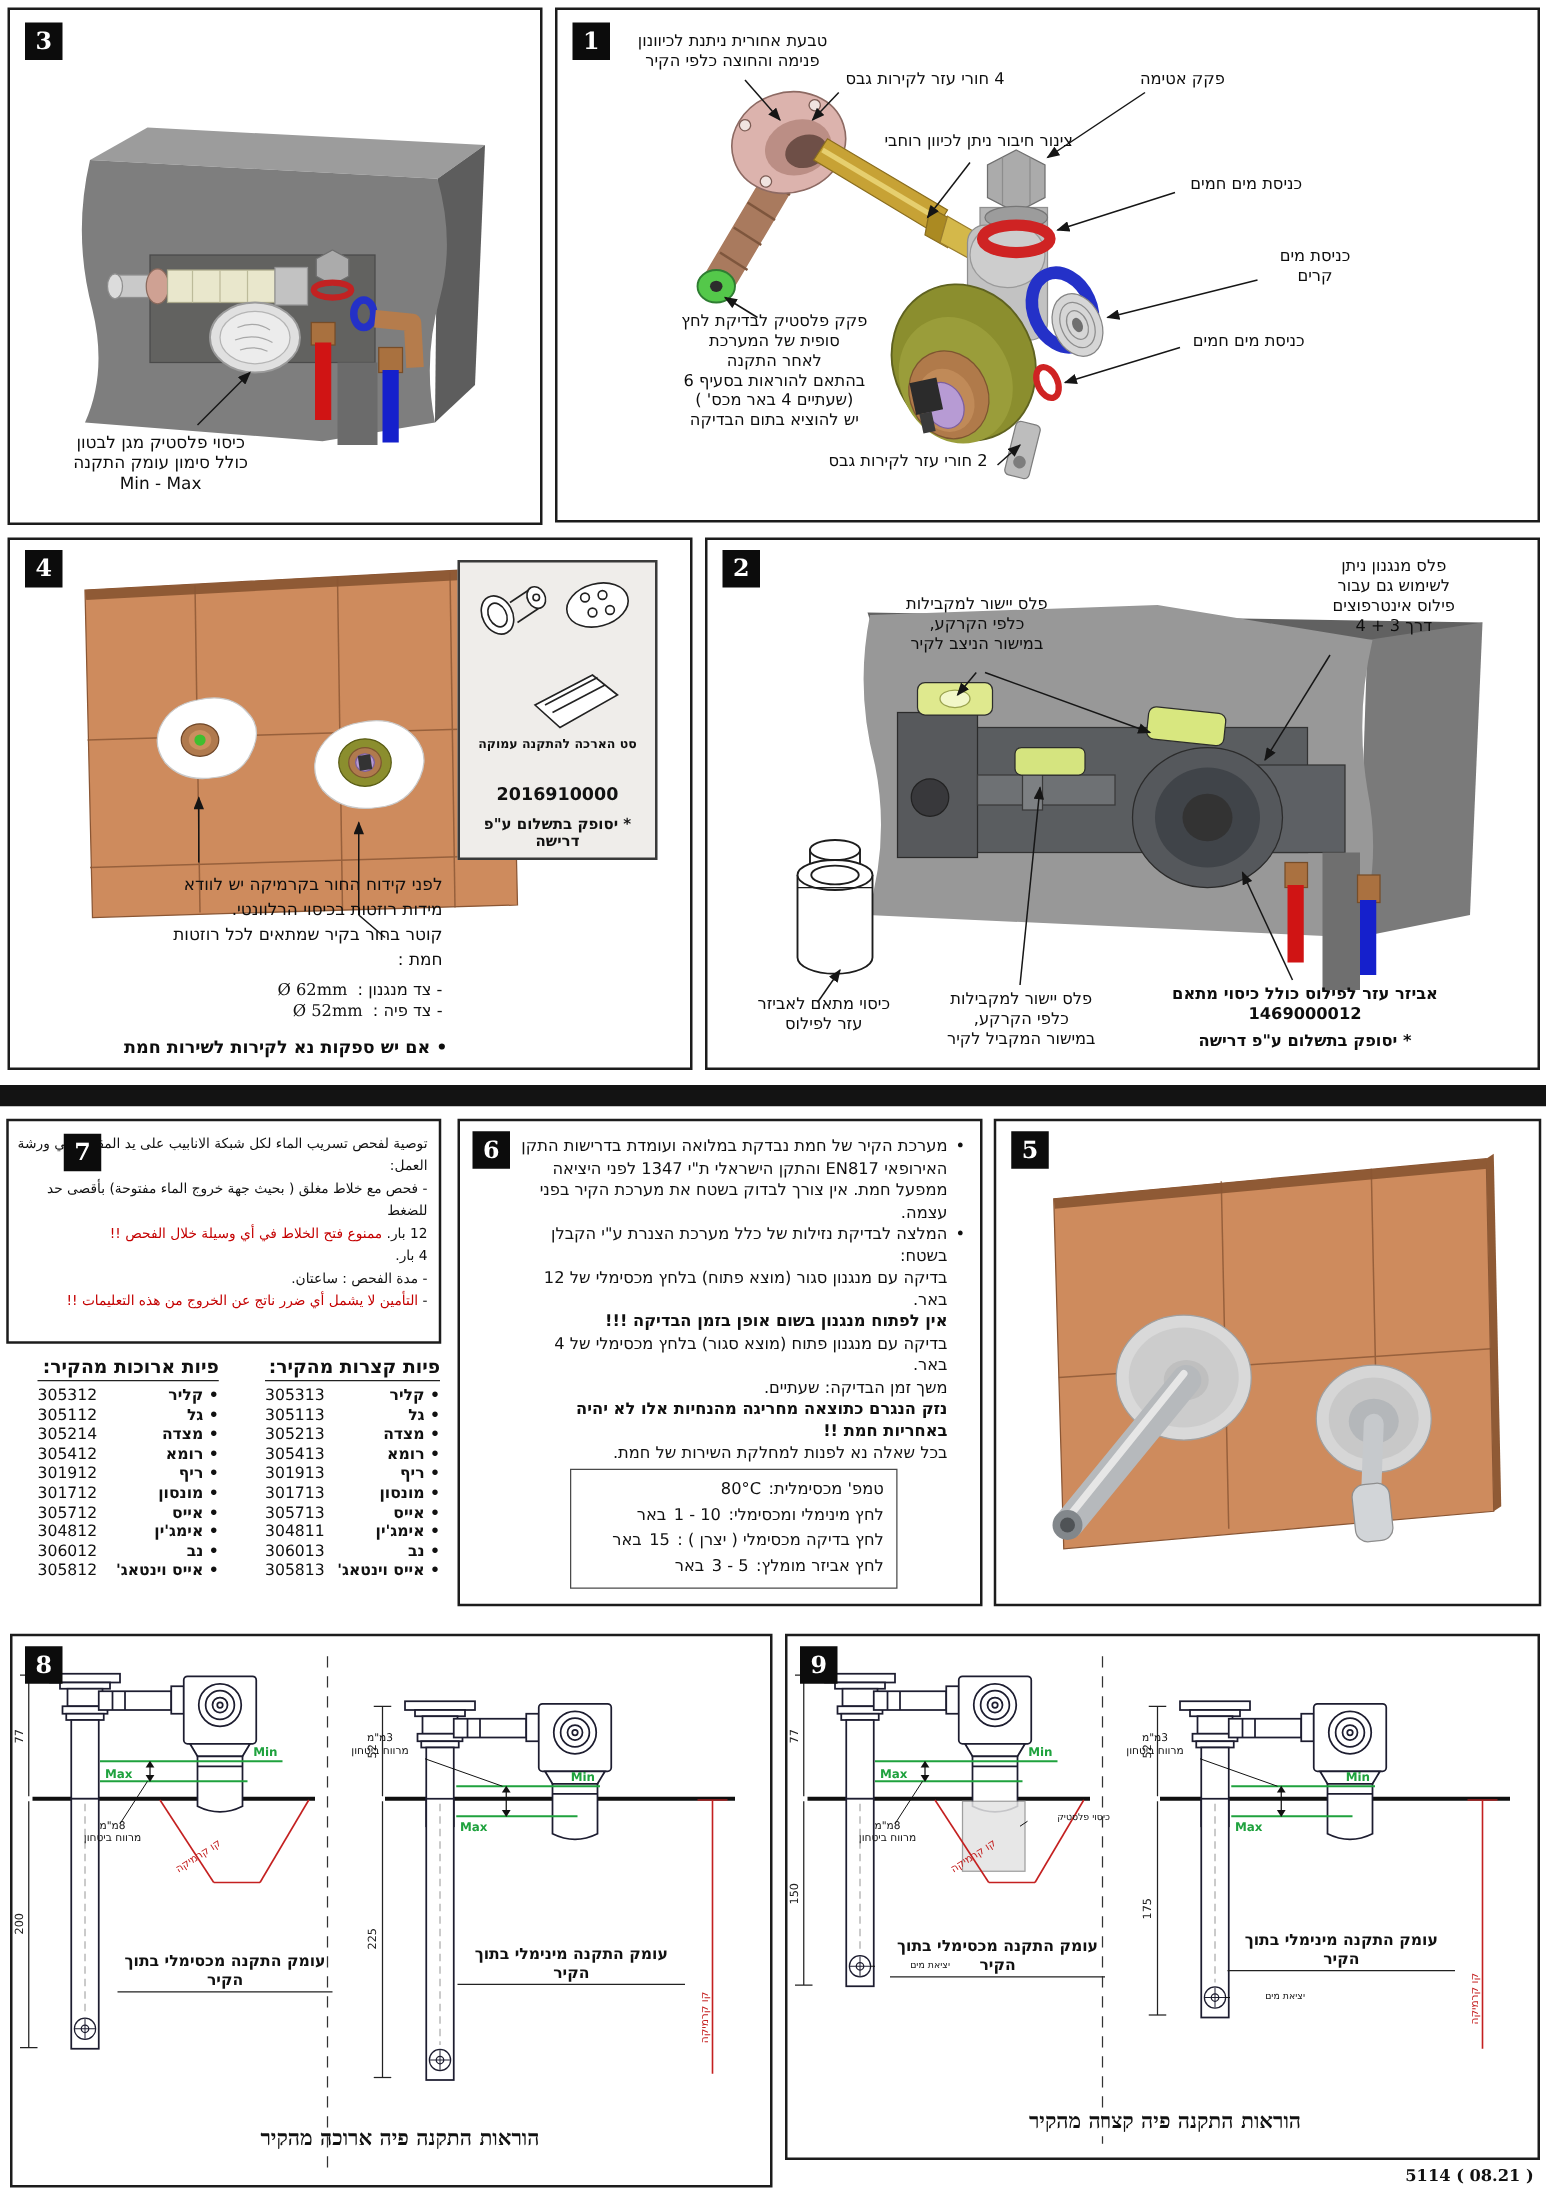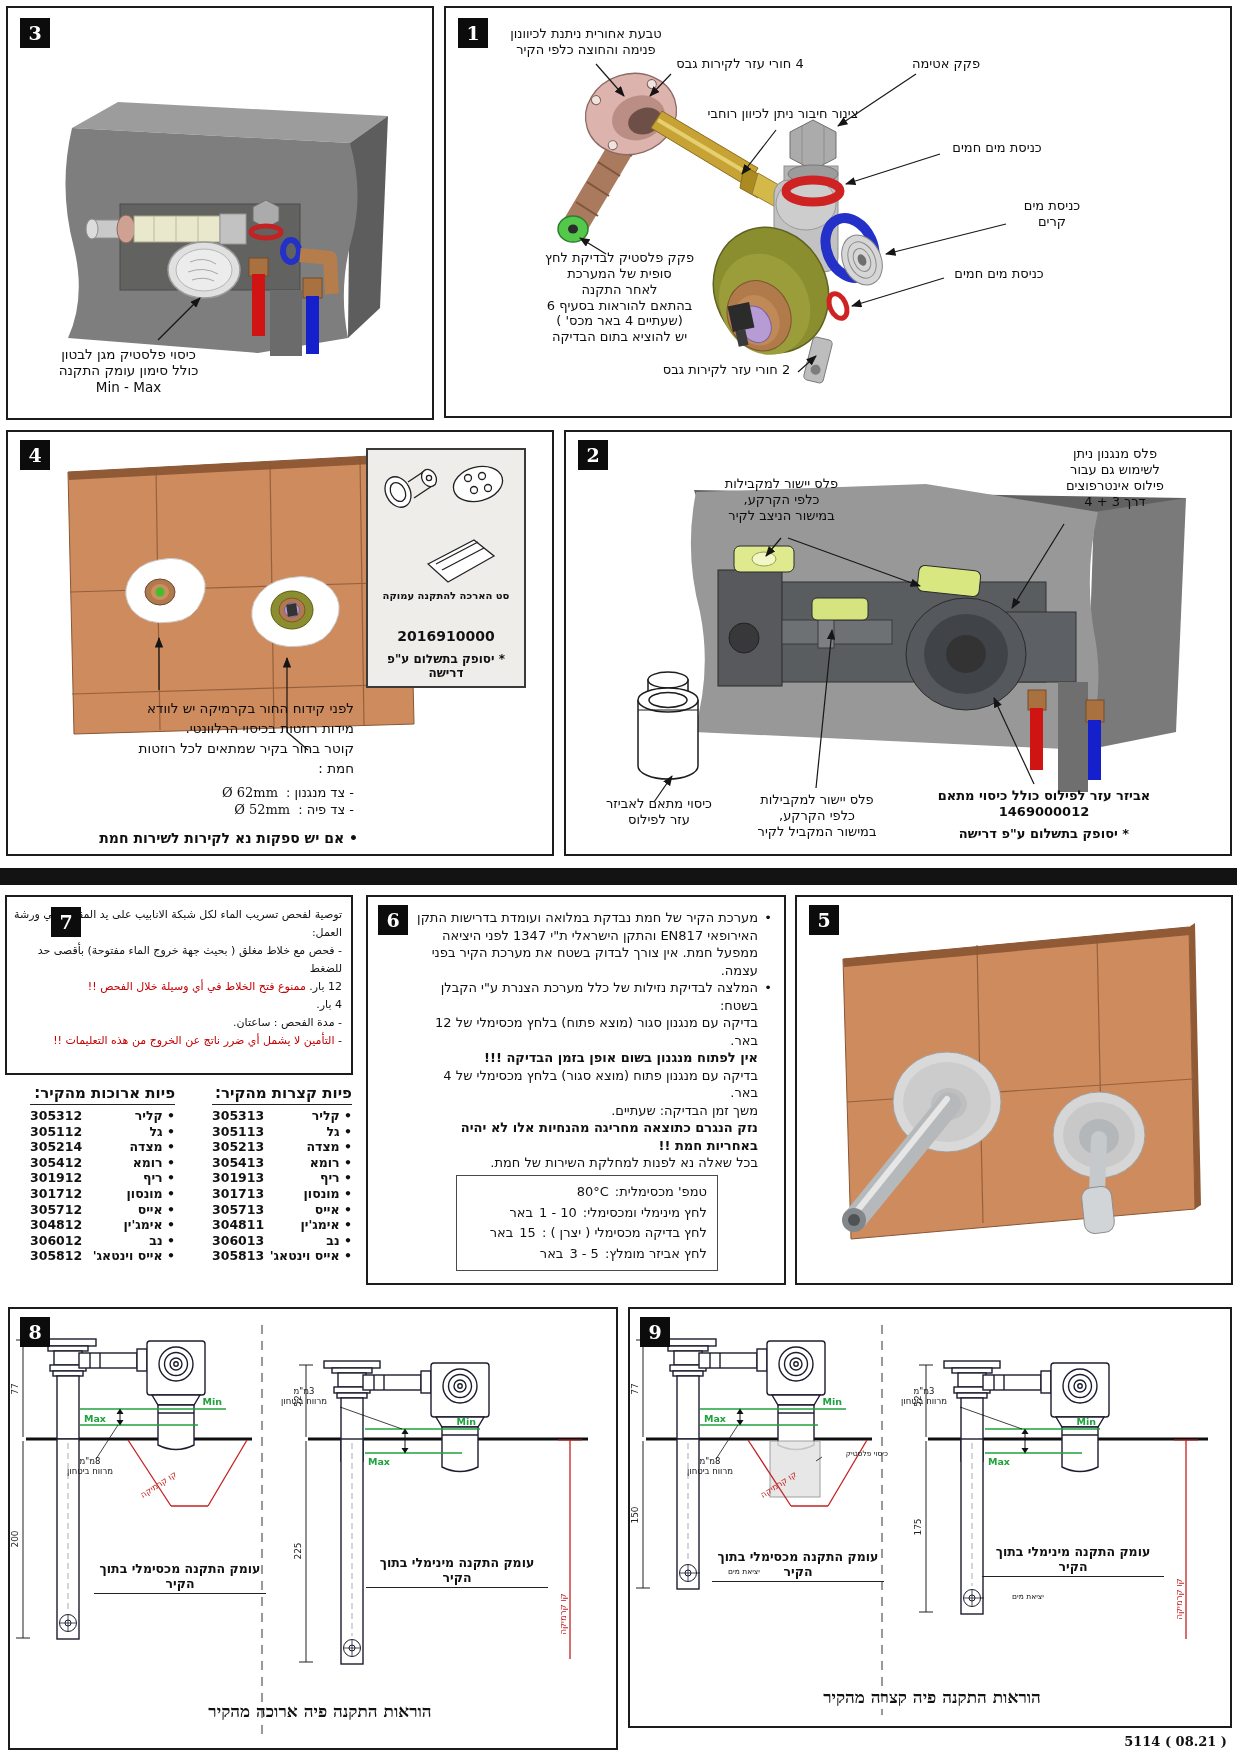--- a/index.html
+++ b/index.html
@@ -12,21 +12,21 @@
   .b{font-weight:700}
   .bar{position:absolute;left:0;top:868px;width:1237px;height:17px;background:#131313}
   
   #p7 .txt{position:absolute;right:9px;left:6px;top:9px;direction:rtl;text-align:right;font-size:11px;line-height:18px;z-index:4}
   #p7 .red{color:#c40000;font-weight:400}
   
   .tbl{position:absolute;direction:rtl;z-index:4}
   .tbl .hd{font-size:15px;font-weight:700;text-align:right;border-bottom:1.5px solid #222;padding-bottom:2px;margin-bottom:3px}
   .trow{display:flex;justify-content:space-between;font-size:12.5px;font-weight:700;line-height:15.6px}
   .trow .nm::before{content:"\2022  "}
-  .trow .cd{direction:ltr;font-weight:700}
+  .trow .cd{direction:ltr;font-weight:400}
   
   #p6 .txt{position:absolute;right:10px;left:46px;top:12px;direction:rtl;text-align:right;font-size:13px;line-height:17.5px;z-index:4}
   #p6 .it{padding-right:16px;position:relative}
   #p6 .it.blt::before{content:"\2022";position:absolute;right:2px}
   .specbox{position:absolute;left:88px;top:278px;width:262px;border:1.5px solid #4a4a4a;background:#fff;padding:6px 10px;direction:rtl;font-size:13px;line-height:20.5px;z-index:5}
   .specrow{display:flex;gap:6px}
   .specrow .vl{direction:ltr}
   
   .dcap{position:absolute;direction:rtl;font-weight:700;font-size:12.5px;text-align:center;border-bottom:1.2px solid #222;padding-bottom:2px;z-index:4}
   .bigcap{position:absolute;direction:rtl;font:700 17px "DejaVu Serif",serif;text-align:center;z-index:4}

